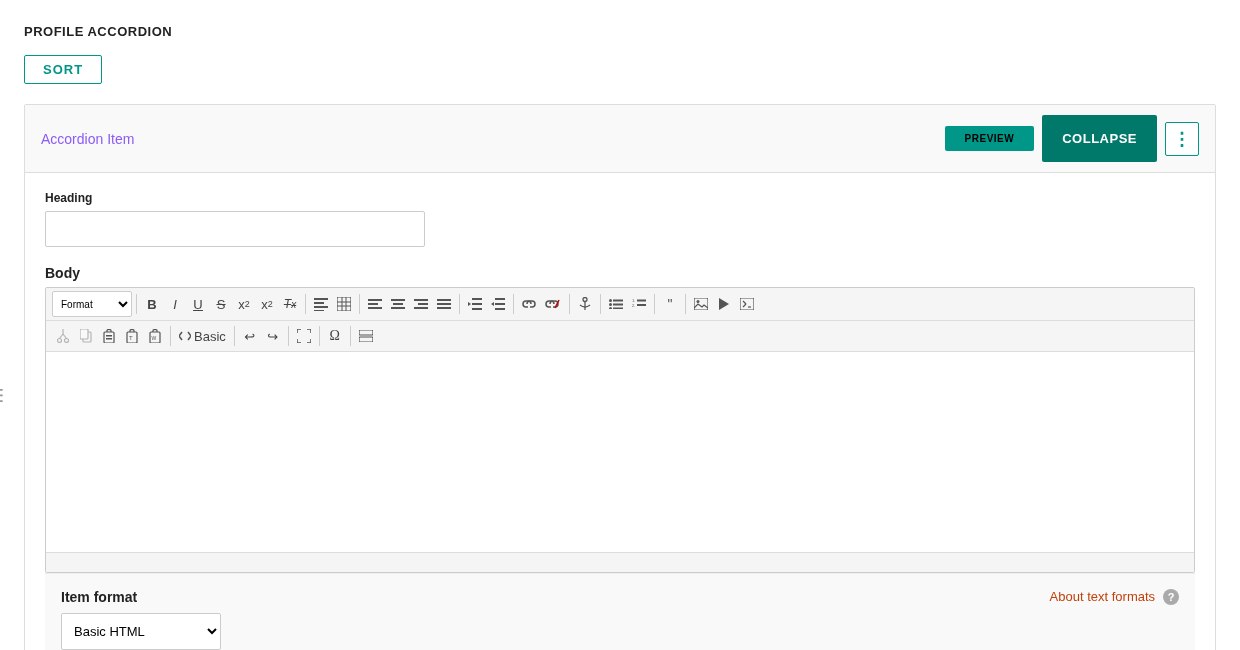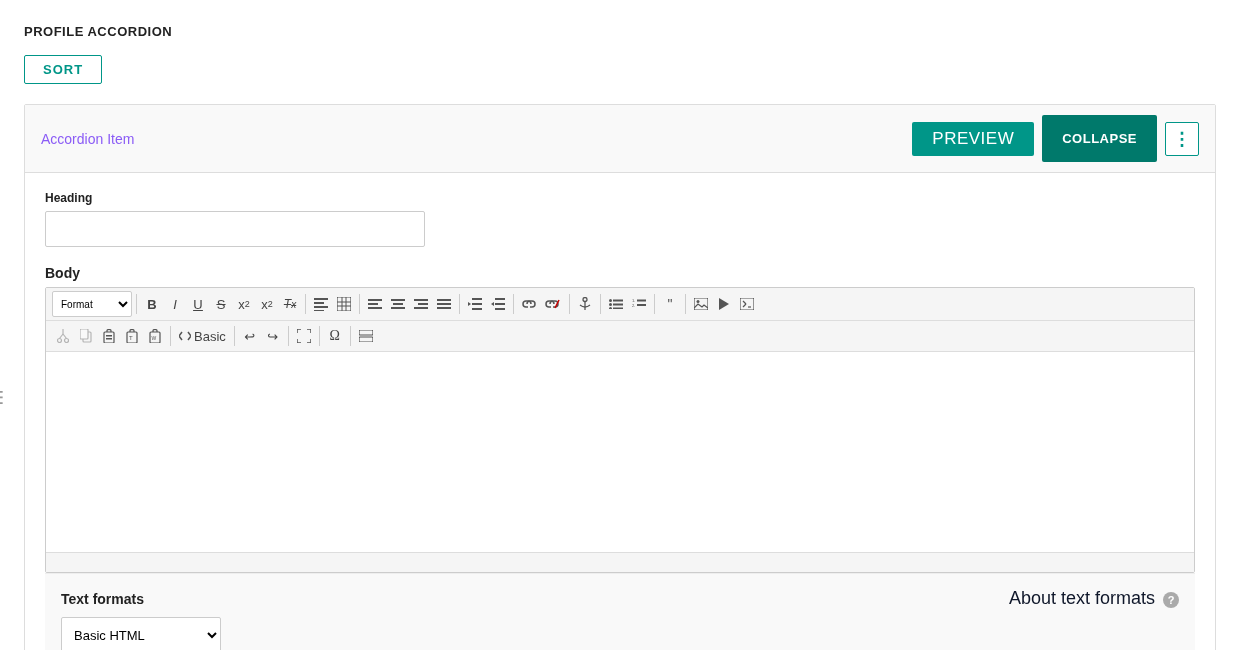--- a/index.html
+++ b/index.html
@@ -52,25 +52,25 @@
       font-size: 14px;
       color: #8b5cf6;
     }
     .accordion-actions {
       display: flex;
       gap: 8px;
       align-items: center;
     }
     .btn-preview {
       background: #009688;
-      color: #ffffff;
+      color: #000000;
       border: none;
       padding: 7px 20px;
-      font-size: 17px;
-      font-weight: normal;
+      font-size: 10px;
+      font-weight: bold;
       letter-spacing: 0.5px;
       cursor: pointer;
       border-radius: 2px;
     }
     .btn-collapse {
       background: #00796b;
       color: #fff;
       border: none;
       padding: 16px 20px;
       font-size: 13px;
@@ -187,22 +187,22 @@
       align-items: center;
       justify-content: space-between;
       margin-bottom: 8px;
     }
     .text-format-label {
       font-size: 14px;
       font-weight: bold;
       color: #222;
     }
     .about-link {
-      color: #0f172a;
-      font-size: 18px;
+      color: #c2410c;
+      font-size: 13px;
       text-decoration: none;
       cursor: pointer;
     }
     .help-icon {
       display: inline-flex;
       align-items: center;
       justify-content: center;
       width: 16px;
       height: 16px;
       border-radius: 50%;
@@ -494,21 +494,21 @@
             </div>
 
             <div class="editor-area" contenteditable="true" style=""></div>
 
             <div class="editor-statusbar"></div>
           </div>
 
           
           <div class="text-format-section">
             <div class="text-format-row">
-              <span class="text-format-label">Text formats</span>
+              <span class="text-format-label">Item format</span>
               <span>
                 <a class="about-link">About text formats</a>
                 <span class="help-icon">?</span>
               </span>
             </div>
             <select class="format-select-html">
               <option>Basic HTML</option>
               <option>Full HTML</option>
               <option>Plain Text</option>
               <option>Restricted HTML</option>

